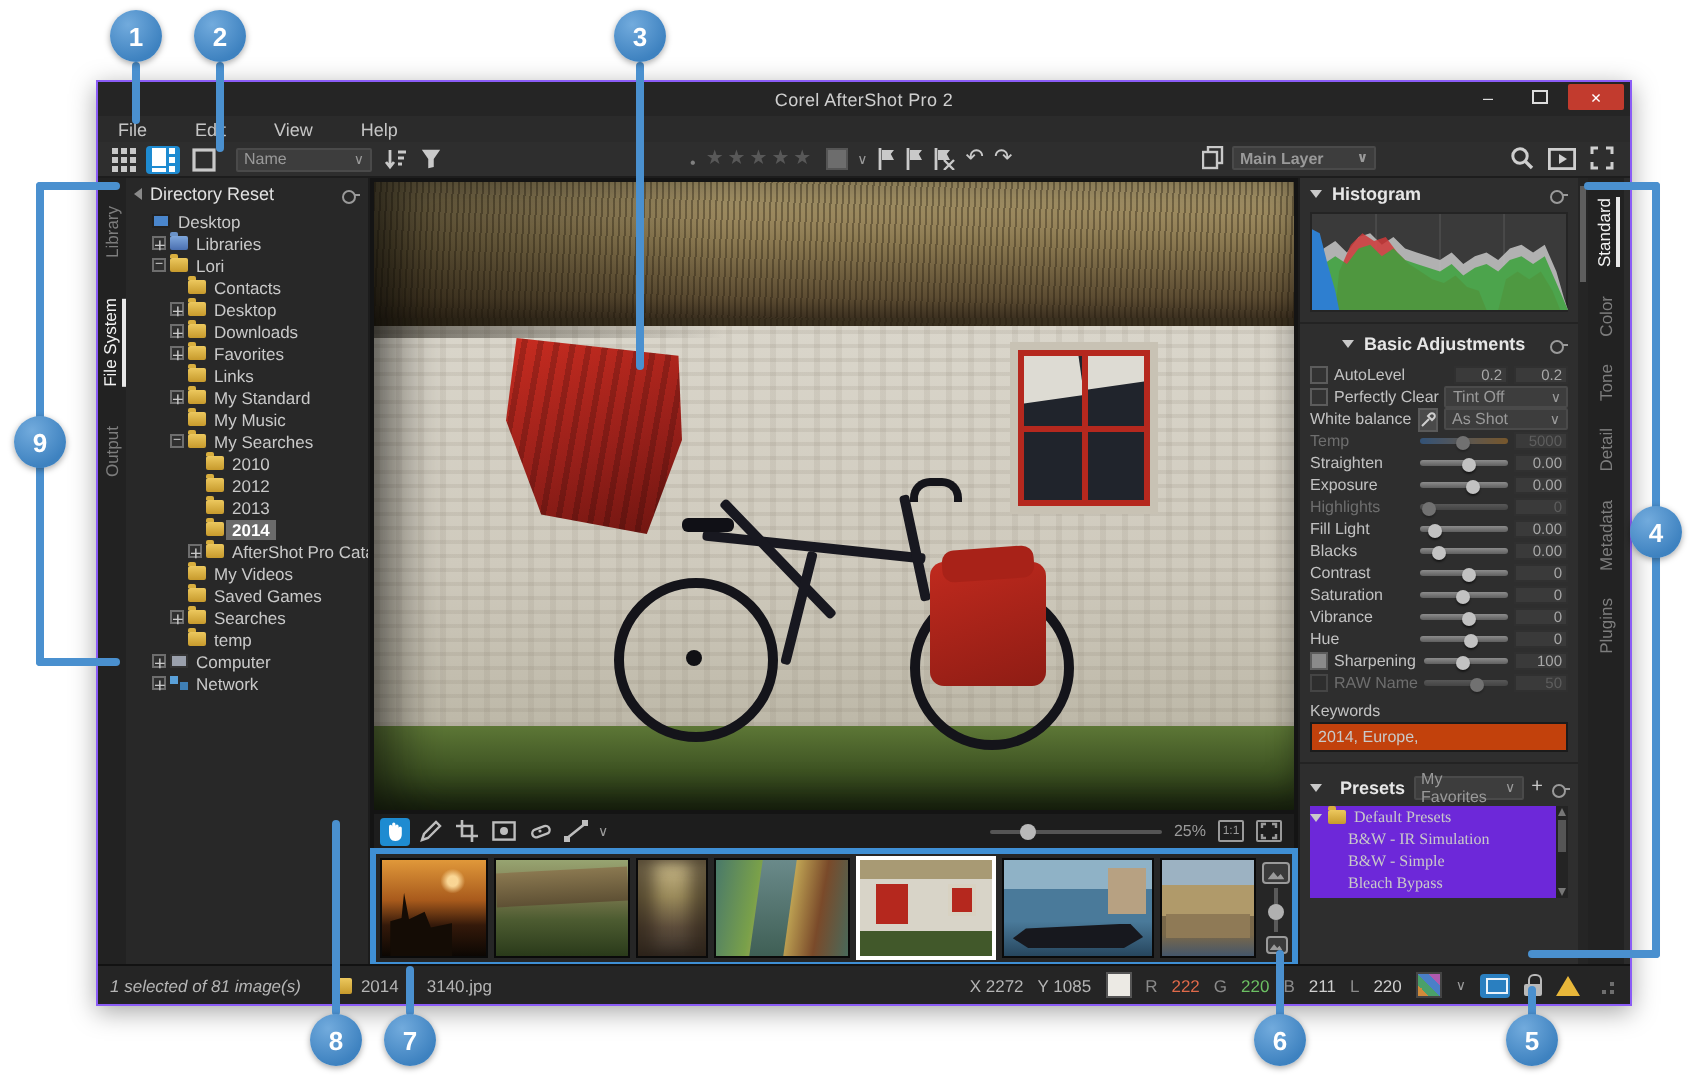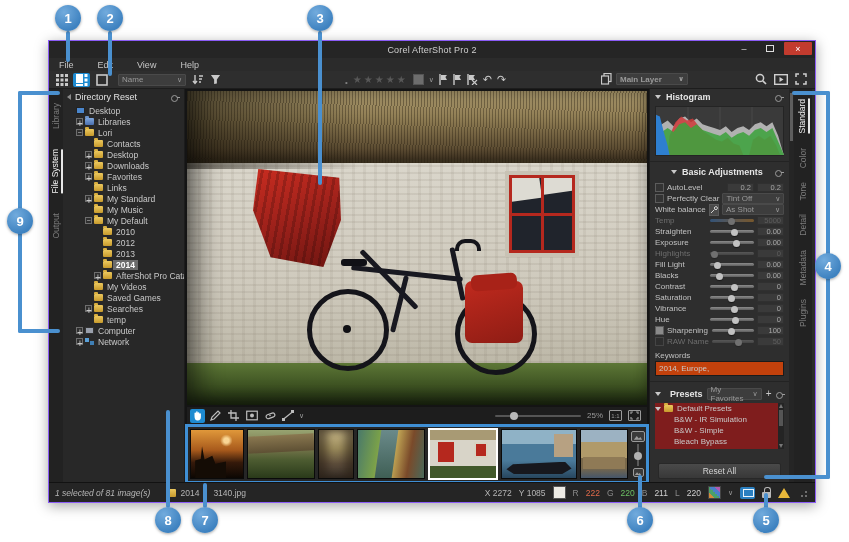--- a/index.html
+++ b/index.html
@@ -164,21 +164,21 @@
   .strk{position:relative;flex:1;height:11px;}
   .strk::before{content:"";position:absolute;left:0;right:0;top:4px;height:3px;background:linear-gradient(180deg,#8c8c8c,#5f5f5f);border-radius:2px;}
   .strk.temp::before{background:linear-gradient(90deg,#3a7fd0,#8a8a8a 45%,#d08a2a);}
   .strk.dim{opacity:.45;}
   .shandle{position:absolute;top:2.5px;width:7px;height:7px;background:#c2c2c2;border-radius:50%;box-shadow:0 1px 1px rgba(0,0,0,.5);}
   .kwlabel{font-size:8px;color:#c2c2c2;padding:4px 5px 1px 5px;}
   .kwbox{margin:0 5px;height:15px;background:#c2410c;border:1px solid #1b1b1b;color:#c9c9c9;font-size:8px;display:flex;align-items:center;padding:0 3px;box-sizing:border-box;}
 
   .presethead{display:flex;align-items:center;height:15px;padding:0 5px;gap:4px;margin-top:4px;}
   .plus{color:#c9c9c9;font-size:10px;line-height:1;}
-  .presetlist{margin:2px 5px 0 5px;height:46px;overflow:hidden;position:relative;background:#7f1d1d;}
+  .presetlist{margin:2px 5px 0 5px;height:46px;overflow:hidden;position:relative;background:#6d28d9;font-family:Liberation Serif, serif;}
   .prow{height:11px;display:flex;align-items:center;font-size:8px;color:#c9c9c9;gap:3px;}
   .prow .indent{width:16px;flex:0 0 auto;}
   .pscroll{position:absolute;right:0;top:0;width:6px;height:100%;background:#242424;}
   .pscroll::before{content:"";position:absolute;left:1px;top:7px;width:4px;height:16px;background:#555;}
   .pscroll .up{position:absolute;left:1px;top:1px;width:0;height:0;border-left:2px solid transparent;border-right:2px solid transparent;border-bottom:4px solid #777;}
   .pscroll .dn{position:absolute;left:1px;bottom:1px;width:0;height:0;border-left:2px solid transparent;border-right:2px solid transparent;border-top:4px solid #777;}
   .resetbtn{position:absolute;left:8px;right:8px;bottom:3px;height:14px;background:linear-gradient(#4a4a4a,#383838);border:1px solid #282828;color:#d5d5d5;font-size:8.5px;display:flex;align-items:center;justify-content:center;border-radius:2px;}
   .rpscrollbar{position:absolute;left:740px;top:48px;width:5px;bottom:20px;background:#252525;}
   .rpscrollbar::before{content:"";position:absolute;left:1px;top:4px;width:3px;height:48px;background:#5e5e5e;}
 
@@ -413,21 +413,21 @@
             <span class="tlabel">My Standard</span>
           </div>
         <div class="trow lvl2">
             <span class="expspace"></span>
             <span class="fico"></span>
             <span class="tlabel">My Music</span>
           </div>
         <div class="trow lvl2">
             <span class="exp minus"></span>
             <span class="fico"></span>
-            <span class="tlabel">My Default</span>
+            <span class="tlabel">My Searches</span>
           </div>
         <div class="trow lvl3">
             <span class="expspace"></span>
             <span class="fico"></span>
             <span class="tlabel">2010</span>
           </div>
         <div class="trow lvl3">
             <span class="expspace"></span>
             <span class="fico"></span>
             <span class="tlabel">2012</span>
@@ -760,21 +760,20 @@
           </div>
         <div class="prow">
             <span class="indent"></span>
             <span>Blue Filter</span>
           </div>
         <div class="pscroll">
             <span class="up"></span>
             <span class="dn"></span>
           </div>
       </div>
-      <div class="resetbtn">Reset All</div>
     </div>
 
     <div class="rpscrollbar"></div>
 
     <div class="righttabs">
       <span class="vtab active">Standard</span>
       <span class="vtab">Color</span>
       <span class="vtab">Tone</span>
       <span class="vtab">Detail</span>
       <span class="vtab">Metadata</span>

